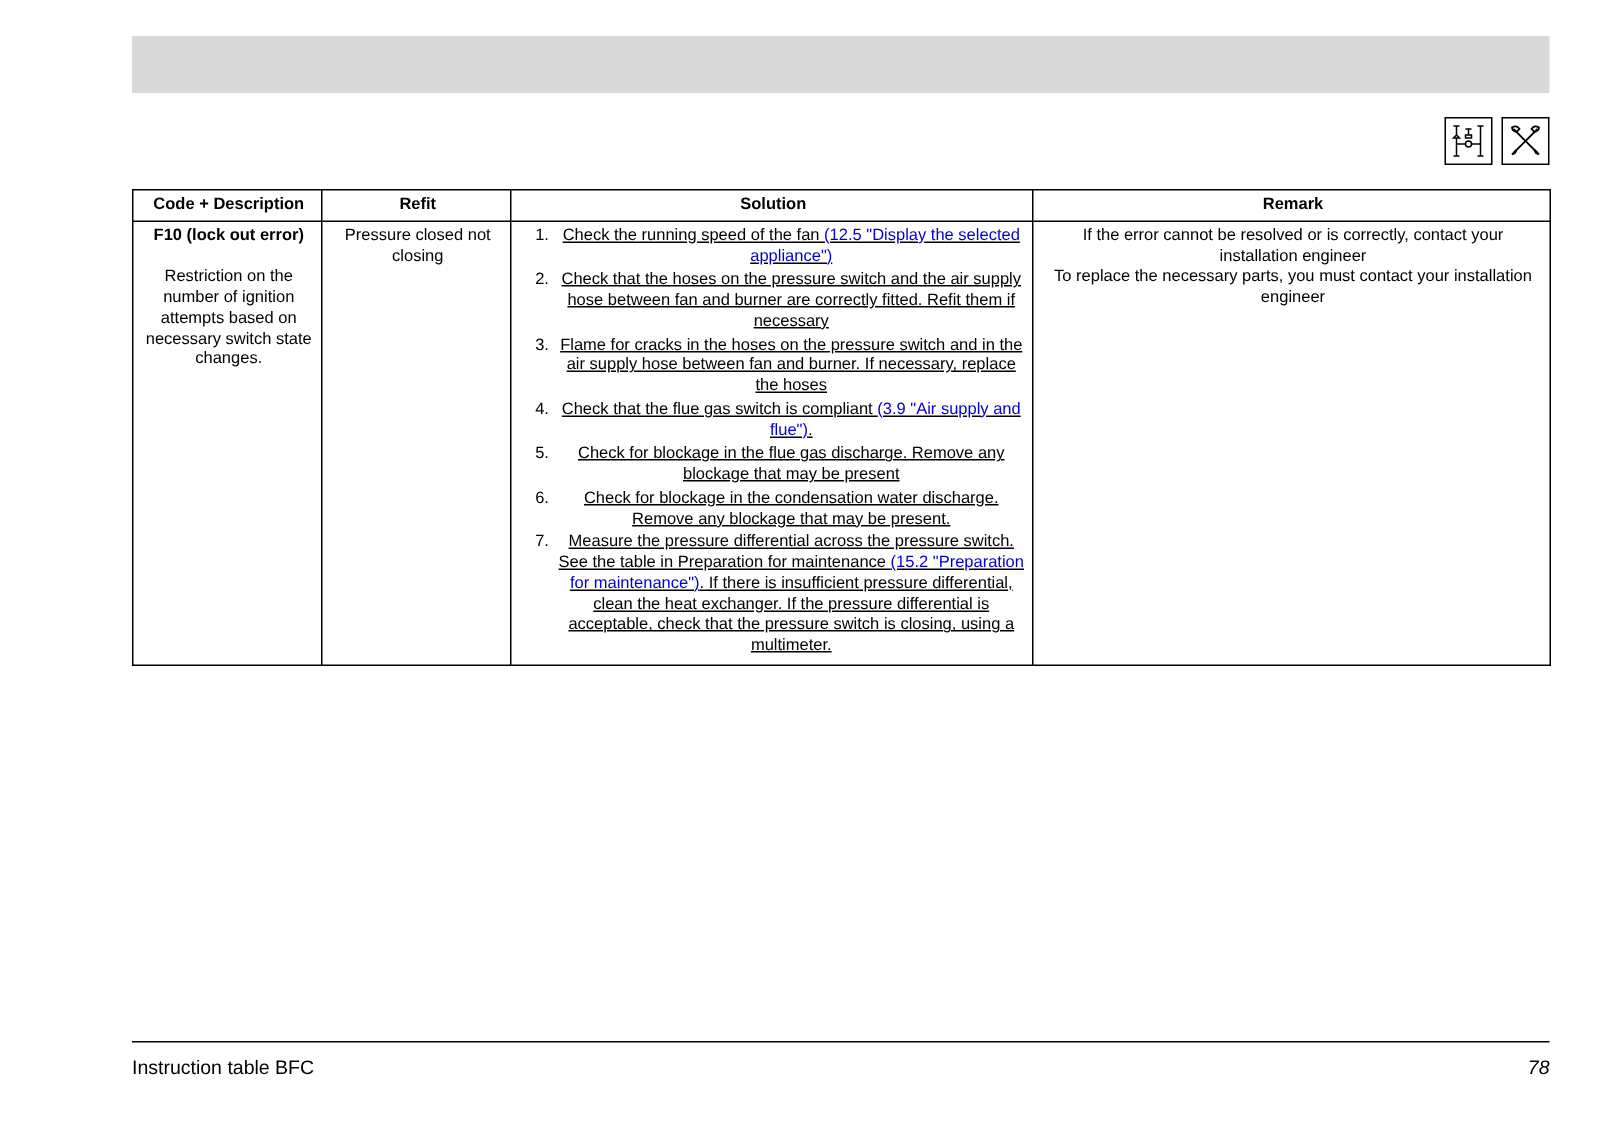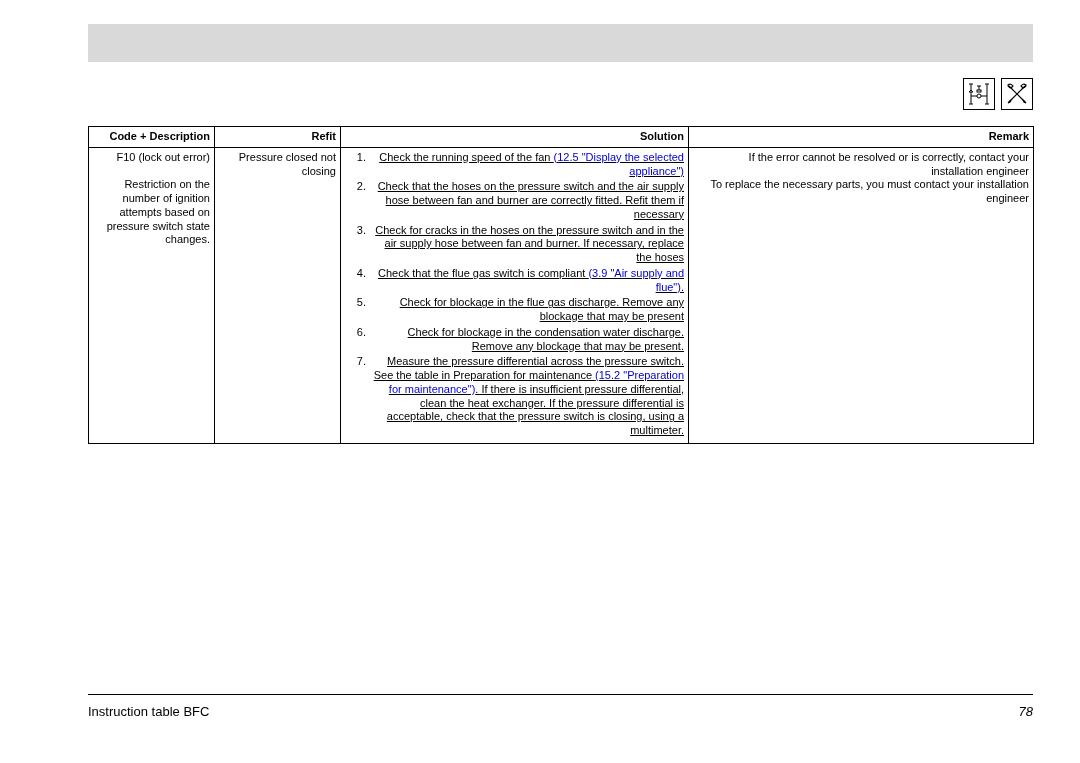--- a/index.html
+++ b/index.html
@@ -3,27 +3,27 @@
 <meta charset="utf-8">
 <style>
   * { box-sizing: border-box; margin: 0; padding: 0; }
   html, body { width: 1080px; height: 763px; font-family: Arial, Helvetica, sans-serif; font-size: 11px; color: #000; background: #fff; }
   .page { width: 1080px; height: 763px; position: relative; }
   .topbar { position: absolute; left: 88px; top: 24px; width: 945px; height: 38px; background: #d9d9d9; }
   .icons { position: absolute; right: 47px; top: 78px; display: flex; gap: 6px; }
   .iconbox { width: 32px; height: 32px; border: 1px solid #000; display: flex; align-items: center; justify-content: center; }
   .iconbox svg { width: 24px; height: 24px; }
   table.trouble { position: absolute; left: 88px; top: 126px; width: 945px; border-collapse: collapse; table-layout: fixed; }
-  table.trouble th, table.trouble td { border: 1px solid #000; padding: 3px 4px 3px 6px; vertical-align: top; text-align: right; font-size: 11px; line-height: 1.25; margin-left: 38px; }
+  table.trouble th, table.trouble td { border: 1px solid #000; padding: 3px 4px 3px 6px; vertical-align: top; text-align: center; font-size: 11px; line-height: 1.25; margin-left: 38px; }
   table.trouble th { font-weight: bold; }
   col.c1 { width: 126px; }
   col.c2 { width: 126px; }
   col.c3 { width: 348px; }
   col.c4 { width: 345px; }
-  .bold-code { font-weight: normal; }
+  .bold-code { font-weight: bold; }
   ol.sol { list-style: decimal; margin-left: 18px; padding-left: 4px; text-decoration: underline; }
   ol.sol li { margin-bottom: 2px; padding-left: 2px; }
   .xref { color: #0000cc; }
   .hr-footer { position: absolute; left: 88px; top: 694px; width: 945px; border-top: 1px solid #000; }
   .footer-left { position: absolute; left: 88px; top: 704px; font-size: 13px; }
   .footer-right { position: absolute; right: 47px; top: 704px; font-size: 13px; font-style: italic; }
 </style>
 </head>
 <body>
 
@@ -72,28 +72,28 @@
         <th>Code + Description</th>
         <th>Refit</th>
         <th>Solution</th>
         <th>Remark</th>
       </tr>
     </thead>
     <tbody>
       <tr>
         <td>
           <span class="bold-code">F10 (lock out error)</span><br><br>
-          <span>Restriction on the number of ignition attempts based on pressure switch state changes.</span>
+          <span>Restriction on the number of ignition attempts based on necessary switch state changes.</span>
         </td>
         <td>Pressure closed not closing</td>
         <td>
           <ol class="sol">
             <li><span>Check the running speed of the fan </span><span class="xref">(12.5 "Display the selected appliance")</span></li>
             <li>Check that the hoses on the pressure switch and the air supply hose between fan and burner are correctly fitted. Refit them if necessary</li>
-            <li>Check for cracks in the hoses on the pressure switch and in the air supply hose between fan and burner. If necessary, replace the hoses</li>
+            <li>Flame for cracks in the hoses on the pressure switch and in the air supply hose between fan and burner. If necessary, replace the hoses</li>
             <li><span>Check that the flue gas switch is compliant </span><span class="xref">(3.9 "Air supply and flue")</span><span>.</span></li>
             <li>Check for blockage in the flue gas discharge. Remove any blockage that may be present</li>
             <li>Check for blockage in the condensation water discharge. Remove any blockage that may be present.</li>
             <li><span>Measure the pressure differential across the pressure switch. See the table in Preparation for maintenance </span><span class="xref">(15.2 "Preparation for maintenance")</span><span>. If there is insufficient pressure differential, clean the heat exchanger. If the pressure differential is acceptable, check that the pressure switch is closing, using a multimeter.</span></li>
           </ol>
         </td>
         <td>
           <span>If the error cannot be resolved or is correctly, contact your installation engineer</span><br>
           <span>To replace the necessary parts, you must contact your installation engineer</span>
         </td>

